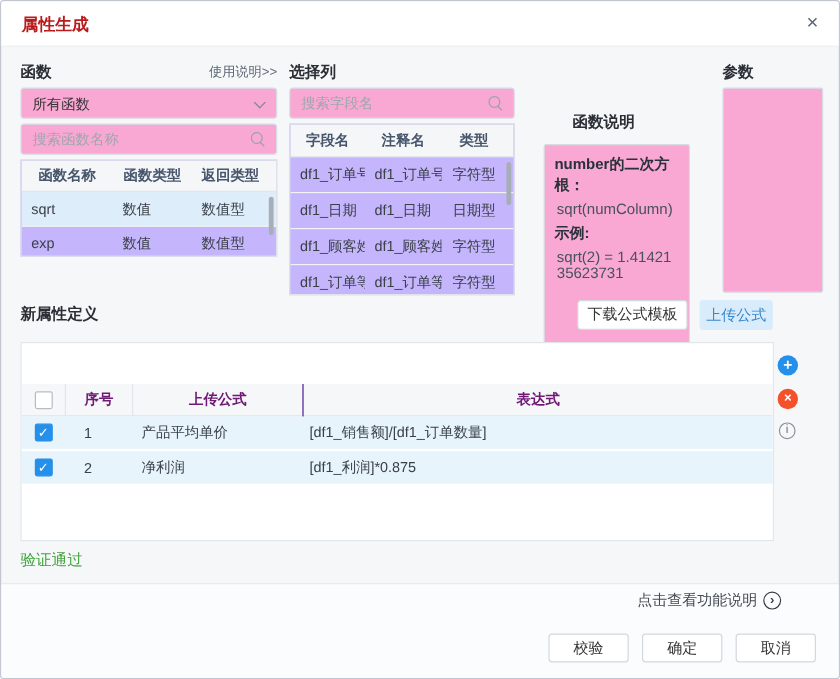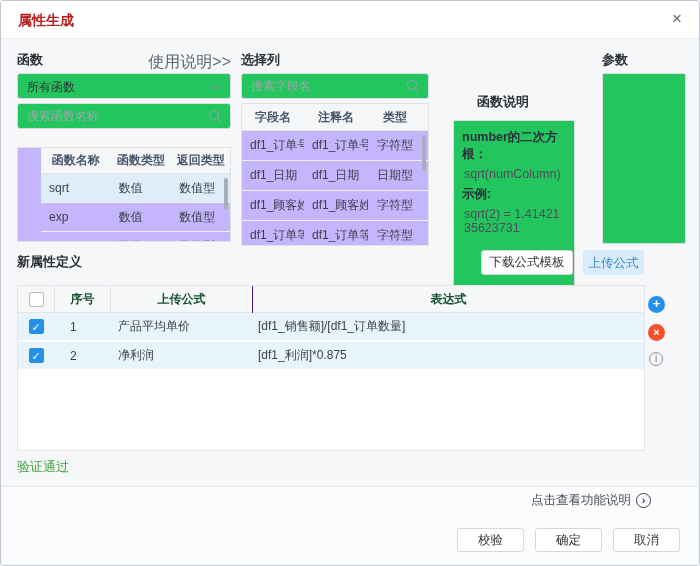--- a/index.html
+++ b/index.html
@@ -8,21 +8,21 @@
             border:1px solid #c2c7cf; border-radius:3px; background:#f6f7f9; overflow:hidden; }
 
   
   .hdr { position:absolute; left:0; top:0; width:100%; height:38px; background:#fff; border-bottom:1px solid #ebedf0; }
   .hdr-title { position:absolute; left:17px; top:11px; font-size:14px; font-weight:bold; color:#b91c1c; }
   .close-x { position:absolute; right:17px; top:8px; font-size:17px; color:#5a6472; cursor:pointer; line-height:20px; }
 
   .sec-label { position:absolute; font-size:13px; font-weight:bold; color:#2a2f36; }
 
   
-  .box { position:absolute; background:#22c55e; border:1px solid #d8dce2; border-radius:3px; }
+  .box { position:absolute; background:#f9a8d4; border:1px solid #d8dce2; border-radius:3px; }
   .select-box { height:26px; }
   .select-text { position:absolute; left:9px; top:5px; font-size:12px; color:#333; }
   .chevron { position:absolute; right:10px; top:8px; width:7px; height:7px;
              border-right:1.5px solid #7a838e; border-bottom:1.5px solid #7a838e; transform:rotate(45deg); }
   .search-input { position:absolute; left:0; top:0; width:100%; height:100%; border:0; outline:none;
                   padding:0 26px 0 9px; font-size:12px; color:#333; background:transparent;
                   font-family:"Liberation Sans","DejaVu Sans",sans-serif; }
   .search-input::placeholder { color:#a0a6ad; opacity:1; }
   .mag { position:absolute; right:8px; top:6px; width:13px; height:13px; }
   .mag::before { content:""; position:absolute; left:0; top:0; width:8px; height:8px;
@@ -49,21 +49,21 @@
 
   
   .btn { position:absolute; background:#fff; border:1px solid #d3d7de; border-radius:3px;
          font-size:12.5px; color:#333; text-align:center; cursor:pointer; }
   .btn-blue { background:#d8ecfb; border-color:#d8ecfb; color:#3c87cc; }
 
   
   .attr-tbl { position:absolute; left:16px; top:284px; width:628px; height:166px;
               background:#fff; border:1px solid #e2e5ea; overflow:hidden; }
   .a-head { display:flex; align-items:center; height:27px; background:#f5f7f9; border-bottom:1px solid #e2e5ea;
-            font-size:12px; font-weight:bold; color:#14532d; }
+            font-size:12px; font-weight:bold; color:#701a75;margin-top:34px; }
   .a-row { display:flex; align-items:center; height:29px; background:#e7f4fc; border-bottom:2px solid #fff;
            font-size:12px; color:#3b4048; }
   .c-cb { width:36px; display:flex; justify-content:center; }
   .c-idx { width:56px; padding-left:16px; }
   .c-idx.hd { padding-left:0; text-align:center; }
   .c-name { width:142px; padding-left:8px; }
   .c-name.hd { padding-left:0; text-align:center; }
   .c-expr { flex:1; padding-left:6px; }
   .c-expr.hd { padding-left:0; text-align:center; }
   .a-head .c-idx, .a-head .c-name { border-left:1px solid #e2e5ea; height:27px; line-height:27px; }
@@ -85,21 +85,21 @@
   .divider { position:absolute; left:0; top:485px; width:100%; height:1px; background:#e4e7eb; }
   .footer-bg { position:absolute; left:0; top:486px; width:100%; height:80px; background:#fbfcfd; }
 
   .help-row { position:absolute; left:380px; top:491px; width:270px; text-align:right;
               font-size:12.5px; color:#454b53; }
   .help-row .txt { vertical-align:middle; cursor:pointer; }
   .arrow-c { display:inline-block; width:15px; height:15px; border:1.4px solid #3a3f46; border-radius:50%;
              font-size:11px; font-weight:bold; color:#3a3f46; line-height:12px; text-align:center;
              vertical-align:middle; margin-left:5px; cursor:pointer; }
 
-  .link-gray { position:absolute; font-size:16px; color:#5c6773; cursor:pointer; }
+  .link-gray { position:absolute; font-size:11px; color:#5c6773; cursor:pointer; }
 </style>
 </head>
 <body>
 
 <div class="dialog">
 
   <div class="hdr">
     <span class="hdr-title">属性生成</span>
     <span class="close-x">×</span>
   </div>
@@ -110,21 +110,21 @@
   <div class="box select-box" style="left:16px; top:72px; width:214px;">
     <span class="select-text">所有函数</span>
     <span class="chevron"></span>
   </div>
 
   <div class="box" style="left:16px; top:102px; width:214px; height:26px;">
     <input class="search-input" placeholder="搜索函数名称" style="">
     <span class="mag"></span>
   </div>
 
-  <div class="tbl" style="left:16px; top:146px; width:214px; height:95px;padding-left:23px;">
+  <div class="tbl" style="left:16px; top:132px; width:214px; height:81px;">
     <div class="t-row t-head">
       <span class="t-cell" style="width:76px;">函数名称</span>
       <span class="t-cell" style="width:66px;">函数类型</span>
       <span class="t-cell" style="width:64px;">返回类型</span>
     </div>
     <div class="t-row fn-row sel">
       <span class="t-cell lft" style="width:76px;">sqrt</span>
       <span class="t-cell lft" style="width:66px;">数值</span>
       <span class="t-cell lft" style="width:64px;">数值型</span>
     </div>

